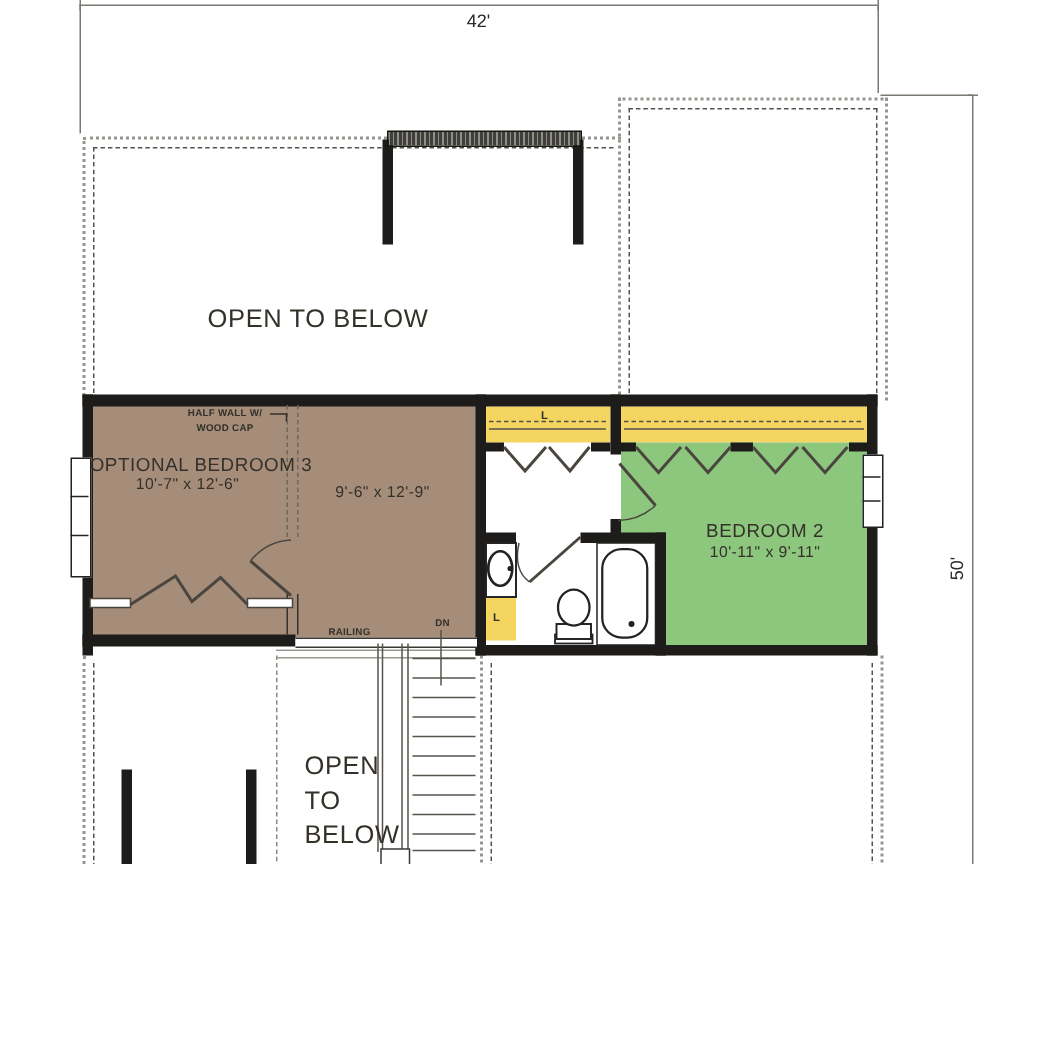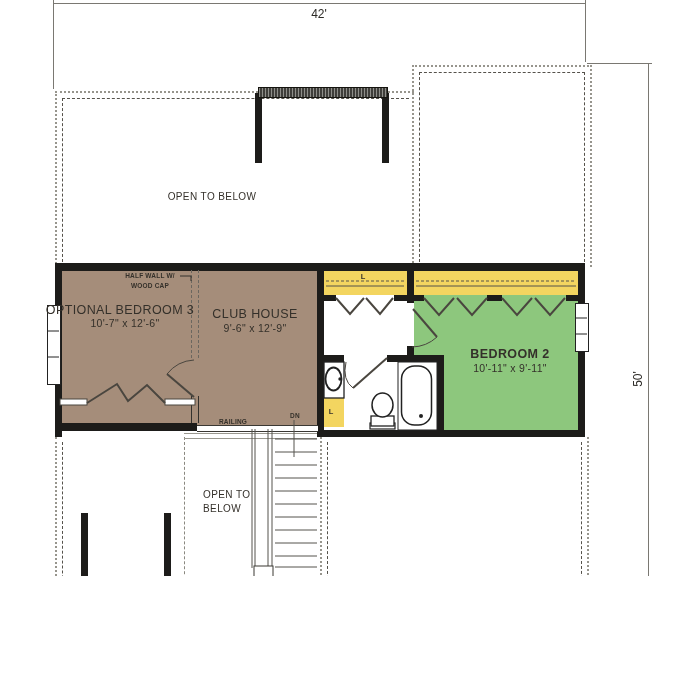--- a/index.html
+++ b/index.html
@@ -18,21 +18,21 @@
   .stairedge{position:absolute;border-top:1px solid #9a988f;border-bottom:1px solid #9a988f;z-index:6;}
   .halfwall-d{position:absolute;border-left:1px dashed #6b675f;border-right:1px dashed #6b675f;z-index:13;}
   .halfwall-s{position:absolute;border-left:1px solid #33312d;border-right:1px solid #33312d;z-index:13;}
   .dash-v{position:absolute;border-left:1px dashed #8a887f;z-index:5;}
   
   .dimline{position:absolute;background:#7a7872;z-index:2;}
   .dimtext{position:absolute;font-size:12px;color:#2c2a26;text-align:center;z-index:30;}
   
   .room-name{position:absolute;font-size:12.5px;letter-spacing:.4px;text-align:center;z-index:30;white-space:nowrap;}
   .room-size{position:absolute;font-size:10.5px;letter-spacing:.3px;text-align:center;z-index:30;white-space:nowrap;}
-  .open-label{position:absolute;font-size:10px;letter-spacing:.4px;z-index:30;}
+  .open-label{position:absolute;font-size:17px;letter-spacing:.4px;z-index:30;margin-top:12px;}
   .tiny{position:absolute;font-size:6.5px;font-weight:bold;letter-spacing:.2px;text-align:center;z-index:30;line-height:1.5;}
   .lbl-l{position:absolute;font-size:7.5px;font-weight:bold;text-align:center;z-index:30;}
   svg.overlay{position:absolute;left:0;top:0;z-index:22;pointer-events:none;}
 </style>
 </head>
 <body>
 
 <div class="plan">
 
   <div class="dimline" style="left:53px;top:3px;width:532px;height:1px;"></div>
@@ -193,27 +193,26 @@
     </g>
     <g>
       <rect x="398" y="362" width="39" height="68" fill="#fff" stroke="#222" stroke-width="1"></rect>
       <rect x="401.5" y="366" width="30" height="59" rx="13" ry="13" fill="none" stroke="#222" stroke-width="1.5"></rect>
       <circle cx="421" cy="416" r="2" fill="#222"></circle>
     </g>
   </svg>
 
   <div class="open-label" style="left:132px;top:191px;width:160px;text-align:center;">OPEN TO BELOW</div>
 
-  <div class="room-name" style="left:40px;top:303px;width:160px;">OPTIONAL BEDROOM 3</div>
+  <div class="room-name" style="left:54px;top:303px;width:160px;">OPTIONAL BEDROOM 3</div>
   <div class="room-size" style="left:45px;top:317px;width:160px;">10'-7" x 12'-6"</div>
 
-  <div class="room-name" style="left:175px;top:307px;width:160px;">CLUB HOUSE</div>
   <div class="room-size" style="left:175px;top:322px;width:160px;">9'-6" x 12'-9"</div>
 
-  <div class="room-name" style="left:430px;top:347px;width:160px;font-weight:bold;">BEDROOM 2</div>
+  <div class="room-name" style="left:430px;top:347px;width:160px;">BEDROOM 2</div>
   <div class="room-size" style="left:430px;top:362px;width:160px;">10'-11" x 9'-11"</div>
 
   <div class="open-label" style="left:203px;top:488px;width:58px;line-height:1.35;">OPEN TO BELOW</div>
 
   <div class="tiny" style="left:120px;top:271px;width:60px;">HALF WALL W/ WOOD CAP</div>
 
   <div class="tiny" style="left:203px;top:417px;width:60px;">RAILING</div>
 
   <div class="tiny" style="left:287px;top:411px;width:16px;">DN</div>
 

